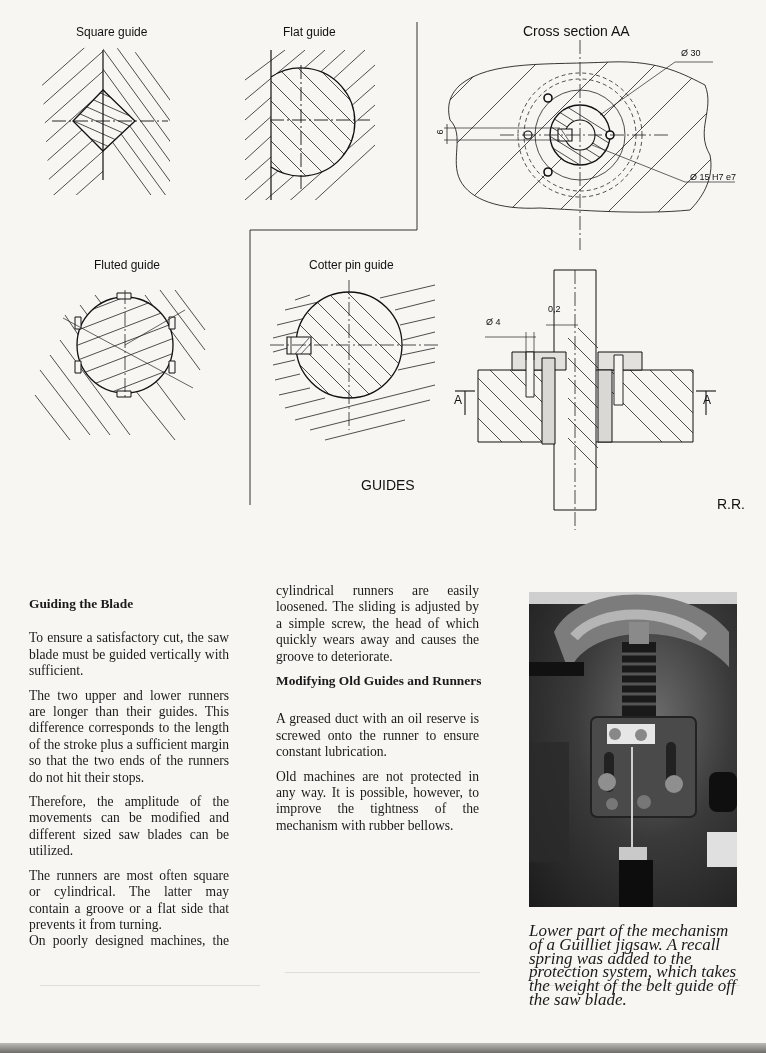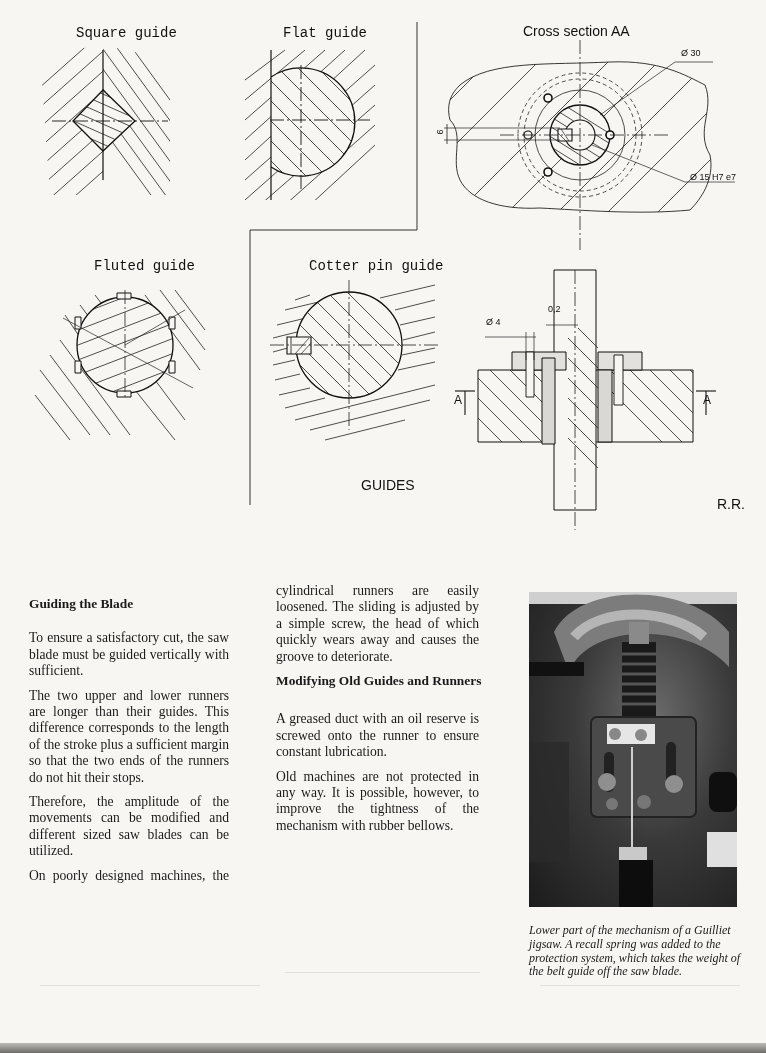--- a/index.html
+++ b/index.html
@@ -3,22 +3,22 @@
 <meta charset="utf-8">
 <style>
   html, body { margin: 0; padding: 0; }
   body {
     width: 766px; height: 1053px; position: relative; overflow: hidden;
     background: #f7f6f3;
     font-family: "Liberation Serif", serif;
     color: #1a1a1a;
   }
   .fig-label {
-    position: absolute; font-family: Liberation Mono, monospace;
-    font-size: 14px; color: #111; white-space: nowrap;
+    position: absolute; font-family: Liberation Sans, sans-serif;
+    font-size: 12px; color: #111; white-space: nowrap;
   }
   .big-label {
     position: absolute; font-family: "Liberation Sans", sans-serif;
     font-size: 14px; color: #111; white-space: nowrap;
   }
   .dim-label {
     position: absolute; font-family: "Liberation Sans", sans-serif;
     font-size: 9px; color: #111; white-space: nowrap;
   }
   svg { position: absolute; overflow: visible; }
@@ -29,21 +29,21 @@
   .col p { margin: 0 8px 8px 0; }
   .col p.tight { margin-bottom: 0; }
 
   .photo {
     position: absolute; left: 529px; top: 592px; width: 208px; height: 315px;
     background: radial-gradient(ellipse at 60% 40%, #6b6b6b 0%, #3a3a3a 45%, #1b1b1b 100%);
     overflow: hidden;
   }
   .caption {
     position: absolute; left: 529px; top: 924px; width: 212px;
-    font-size: 12px; line-height: 13.8px; font-style: italic; color: #1a1a1a;
+    font-size: 17px; line-height: 13.8px; font-style: italic; color: #1a1a1a;
   }
   .bleed {
     position: absolute; left: 0; top: 950px; width: 766px; height: 103px;
     opacity: 0.14; pointer-events: none;
   }
   .bleed .ghost { position: absolute; font-size: 12px; line-height: 16px; color: #333; }
   .bottom-edge { position: absolute; left: 0; bottom: 0; width: 766px; height: 10px;
     background: linear-gradient(#bdbbb6, #6d6c69); }
 </style>
 </head>
@@ -350,20 +350,21 @@
   <div class="big-label" style="left:454px;top:393px;font-size:12px">A</div>
   <div class="big-label" style="left:703px;top:393px;font-size:12px">A</div>
   <div class="dim-label" style="left:717px;top:496px;font-size:14px">R.R.</div>
 </div>
 
 <div class="col" style="left:29px;top:596px;width:208px">
   <h2>Guiding the Blade</h2>
   <p>To ensure a satisfactory cut, the saw blade must be guided vertically with sufficient.</p>
   <p>The two upper and lower runners are longer than their guides. This difference corresponds to the length of the stroke plus a sufficient margin so that the two ends of the runners do not hit their stops.</p>
   <p>Therefore, the amplitude of the movements can be modified and different sized saw blades can be utilized.</p>
+  <p class="tight">The runners are most often square or cylindrical. The latter may contain a groove or a flat side that prevents it from turning.</p>
   <p class="tight" style="text-align:justify;text-align-last:justify">On poorly designed machines, the</p>
 </div>
 
 <div class="col" style="left:276px;top:583px;width:211px">
   <p>cylindrical runners are easily loosened. The sliding is adjusted by a simple screw, the head of which quickly wears away and causes the groove to deteriorate.</p>
   <h2 style="margin-bottom:22px">Modifying Old Guides and Runners</h2>
   <p>A greased duct with an oil reserve is screwed onto the runner to ensure constant lubrication.</p>
   <p>Old machines are not protected in any way. It is possible, however, to improve the tightness of the mechanism with rubber bellows.</p>
 </div>
 

